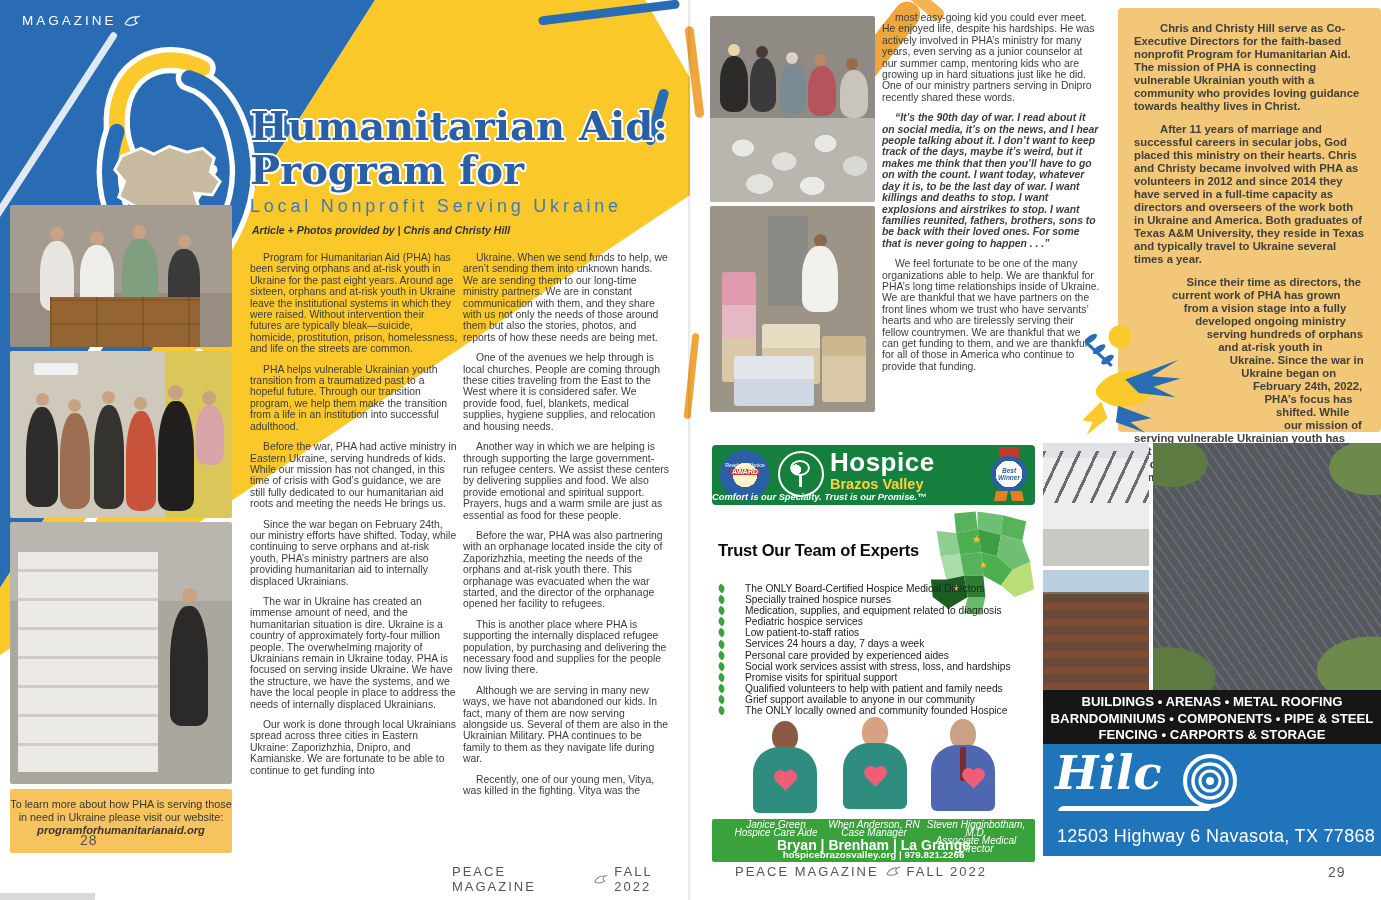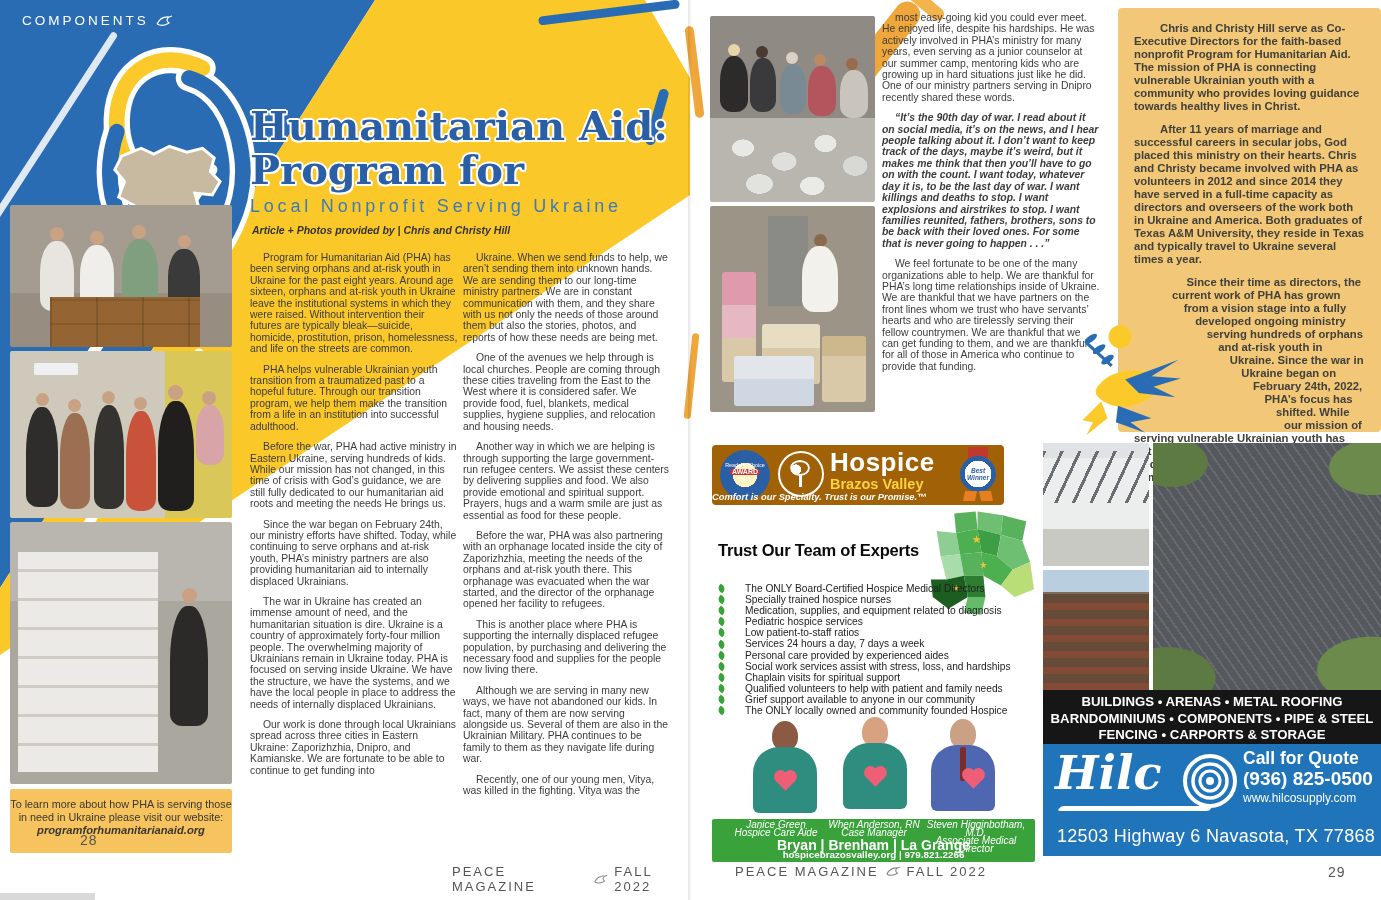--- a/index.html
+++ b/index.html
@@ -78,21 +78,21 @@
   .gold3{position:absolute;left:0px;top:26px;width:9px;height:92px;background:#efa63b;border-radius:6px;transform:rotate(-7deg);}
   .gold4{position:absolute;left:-2px;top:333px;width:7px;height:86px;background:#efa63b;border-radius:6px;transform:rotate(6deg);}
 
   .sidebar{position:absolute;left:428px;top:8px;width:263px;height:424px;background:#f2c878;border-radius:4px;
            padding:14px 17px 8px 16px;box-sizing:border-box;}
   .sidebar p{font-size:11.3px;font-weight:bold;line-height:13px;color:#42403a;margin:0 0 10px 0;text-indent:26px;}
   .dove-spacer{float:left;width:150px;height:152px;shape-outside:polygon(0 0,10% 0,100% 100%,0 100%);}
 
   
   .hospice{position:absolute;left:22px;top:445px;width:323px;height:417px;}
-  .hbanner{position:absolute;left:0;top:0;width:292px;height:60px;background:#a16207;border-radius:4px;}
+  .hbanner{position:absolute;left:0;top:0;width:323px;height:60px;background:#15803d;border-radius:4px;}
   .hbrand{position:absolute;left:118px;top:4px;line-height:1;}
   .hbrand .b1{font-size:26px;font-weight:bold;color:#fff;letter-spacing:.5px;}
   .hbrand .b2{font-size:14.5px;font-weight:bold;color:#ffd23f;margin-top:2px;}
   .htag{position:absolute;left:0;bottom:3px;width:100%;text-align:left;color:#fff;
         font-size:9.3px;font-style:italic;font-weight:bold;}
   .badge-rc{position:absolute;left:8px;top:5px;width:50px;height:50px;border-radius:50%;
         background:radial-gradient(circle at 50% 50%,#fff3c0 0 34%,#2b5fa5 35% 100%);
         color:#fff;text-align:center;font-size:5.4px;line-height:6px;padding-top:12px;box-sizing:border-box;}
   .badge-rc .aw{color:#fff;background:#c33;border-radius:3px;font-size:7px;font-weight:bold;display:inline-block;padding:0 2px;margin:1px 0;}
   .hlogo-circle{position:absolute;left:66px;top:6px;width:46px;height:46px;border-radius:50%;border:2.5px solid #fff;box-sizing:border-box;}
@@ -166,21 +166,21 @@
   <div class="page-left">
     <div class="blue-swath"></div>
     <div class="yellow-swath"></div>
     <div class="wslash wslash1"></div>
     <div class="wslash wslash2"></div>
     <div class="wslash wslash3"></div>
     <div class="bstreak1"></div>
     <div class="bstreak2"></div>
 
     <div class="community">
-      <span>COMPONENTS</span>
+      <span>MAGAZINE</span>
       <svg width="18" height="14" viewBox="0 0 18 14">
         <path d="M2 10 Q6 2 14 3 Q10 6 14 9 Q8 13 2 10 M14 3 L17 2" fill="none" stroke="#fff" stroke-width="1.2"></path>
       </svg>
     </div>
 
     <svg class="abs" style="left:68px;top:38px;" width="195" height="280" viewBox="0 0 200 285">
       <path d="M138 30 C 95 8, 52 30, 50 82 C 49 112, 62 132, 76 146" fill="none" stroke="#fff" stroke-width="27" stroke-linecap="round"></path>
       <path d="M50 95 C 28 160, 58 212, 116 262 C 160 214, 186 170, 178 118 C 172 76, 152 48, 124 40" fill="none" stroke="#fff" stroke-width="27" stroke-linecap="round"></path>
       <path d="M138 30 C 95 8, 52 30, 50 82 C 49 112, 62 132, 76 146" fill="none" stroke="#fbc92a" stroke-width="16" stroke-linecap="round"></path>
       <path d="M50 95 C 28 160, 58 212, 116 262 C 160 214, 186 170, 178 118 C 172 76, 152 48, 124 40" fill="none" stroke="#2a6cb3" stroke-width="16" stroke-linecap="round"></path>
@@ -391,21 +391,21 @@
         <div class="hb-row">
             <span class="leaf"></span>
             <span>Personal care provided by experienced aides</span>
           </div>
         <div class="hb-row">
             <span class="leaf"></span>
             <span>Social work services assist with stress, loss, and hardships</span>
           </div>
         <div class="hb-row">
             <span class="leaf"></span>
-            <span>Chaplain visits for spiritual support</span>
+            <span>Promise visits for spiritual support</span>
           </div>
         <div class="hb-row">
             <span class="leaf"></span>
             <span>Qualified volunteers to help with patient and family needs</span>
           </div>
         <div class="hb-row">
             <span class="leaf"></span>
             <span>Grief support available to anyone in our community</span>
           </div>
         <div class="hb-row">
@@ -465,25 +465,20 @@
       </div>
       <div class="hc-blue">
         <div class="hc-logo">Hilc</div>
         <div class="hc-swash"></div>
         <svg class="abs" style="left:138px;top:8px;" width="58" height="58" viewBox="0 0 58 58">
           <circle cx="29" cy="29" r="25" fill="none" stroke="#fff" stroke-width="4"></circle>
           <circle cx="29" cy="29" r="17" fill="none" stroke="#fff" stroke-width="3.5"></circle>
           <circle cx="29" cy="29" r="10" fill="none" stroke="#fff" stroke-width="3"></circle>
           <circle cx="29" cy="29" r="4" fill="#fff"></circle>
         </svg>
-        <div class="hc-cta">
-          <div class="l1">Call for Quote</div>
-          <div class="l2">(936) 825-0500</div>
-          <div class="l3">www.hilcosupply.com</div>
-        </div>
         <div class="hc-addr">12503 Highway 6 Navasota, TX 77868</div>
       </div>
     </div>
 
     <div class="pfoot mag" style="left:45px;top:864px;">
       <span>PEACE MAGAZINE</span>
       <svg width="16" height="13" viewBox="0 0 18 14">
         <path d="M2 10 Q6 2 14 3 Q10 6 14 9 Q8 13 2 10 M14 3 L17 2" fill="none" stroke="#888" stroke-width="1.2"></path>
       </svg>
       <span>FALL 2022</span>

